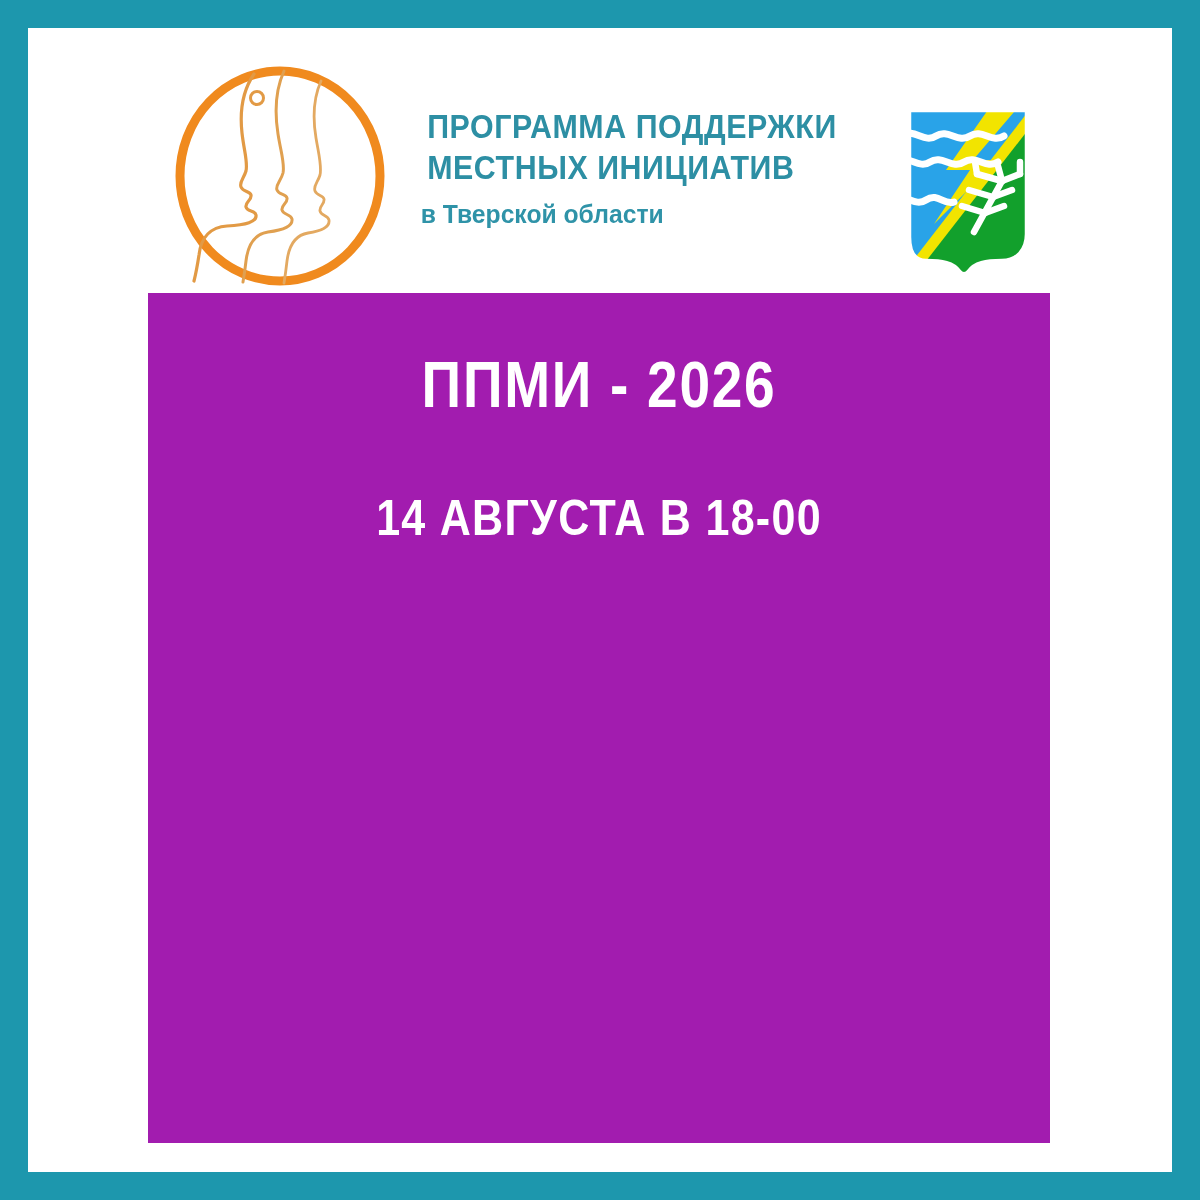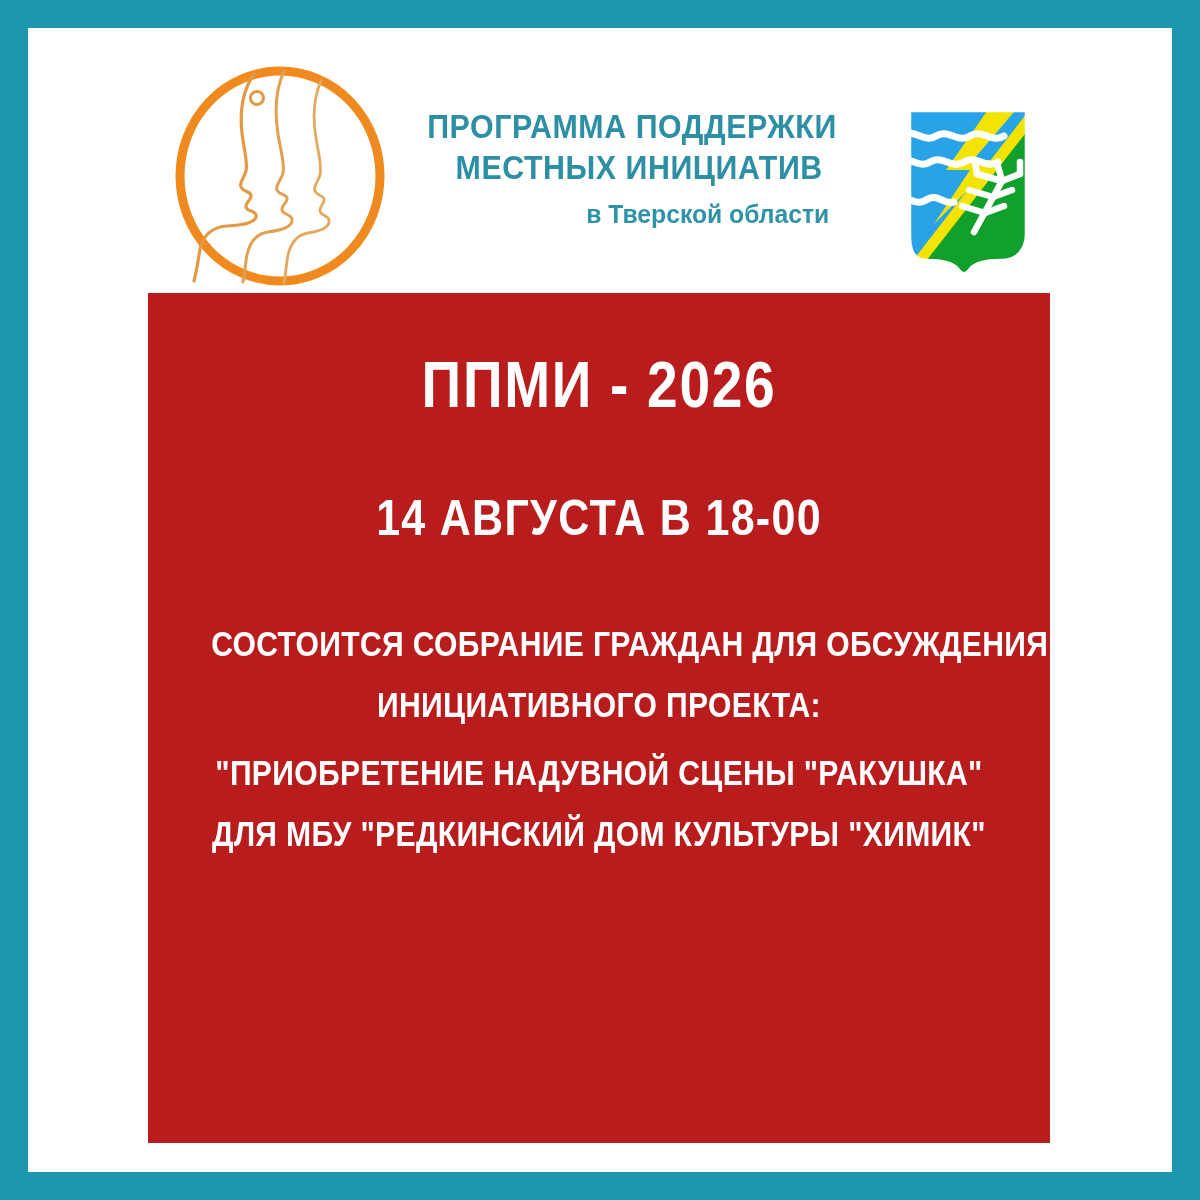--- a/index.html
+++ b/index.html
@@ -31,21 +31,20 @@
     box-sizing: border-box;
   }
 
   
   #header {
     position: absolute;
     left: 0;
     top: 0;
     width: 1040px;
     height: 265px;
-    text-align: right;
   }
 
   
   #logo-mark {
     position: absolute;
     left: 143px;
     top: 37px;
     width: 218px;
     height: 222px;
   }
@@ -91,21 +90,21 @@
   }
   #coat-of-arms svg { display: block; width: 100%; height: 100%; }
 
   
   #panel {
     position: absolute;
     left: 120px;
     top: 265px;
     width: 902px;
     height: 850px;
-    background: #b91c1c;
+    background: #a21caf;
     box-sizing: border-box;
     color: #ffffff;
     text-align: center;
   }
 
   .cond {
     font-family: "Liberation Sans Narrow", "Liberation Sans", sans-serif;
     transform-origin: center center;
   }
 
@@ -247,24 +246,18 @@
         </svg>
       </div>
     </div>
 
     <div id="panel">
 
       <div id="panel-title" class="cond">ППМИ - 2026</div>
 
       <div id="panel-datetime" class="cond">14 АВГУСТА  В 18-00</div>
 
-      <div id="panel-body">
-        <div class="body-line cond">СОСТОИТСЯ СОБРАНИЕ ГРАЖДАН ДЛЯ ОБСУЖДЕНИЯ</div>
-        <div class="body-line cond">ИНИЦИАТИВНОГО ПРОЕКТА:</div>
-        <div class="body-line cond gap-before">"ПРИОБРЕТЕНИЕ НАДУВНОЙ СЦЕНЫ "РАКУШКА"</div>
-        <div class="body-line cond">ДЛЯ МБУ "РЕДКИНСКИЙ ДОМ КУЛЬТУРЫ "ХИМИК"</div>
-      </div>
 
 
     </div>
 
   </div>
 </div>
 
 </body></html>

